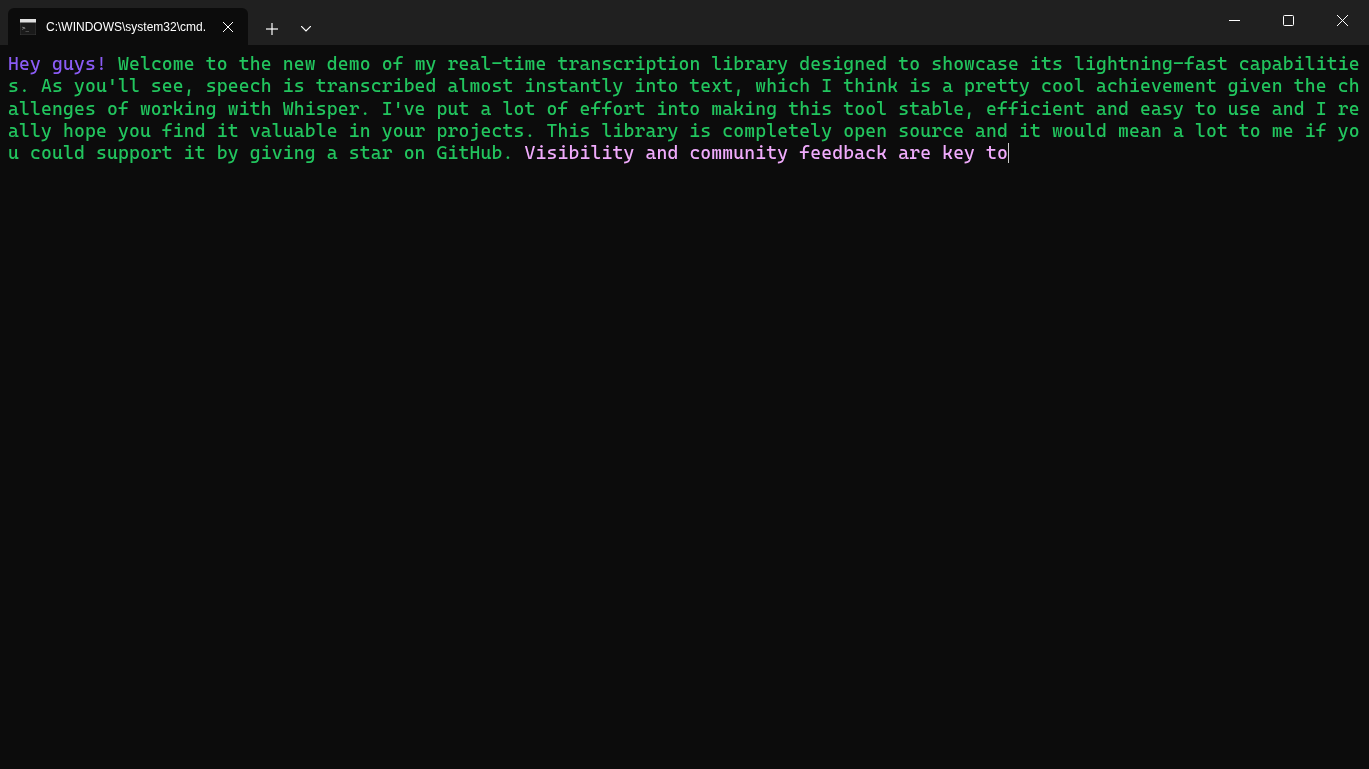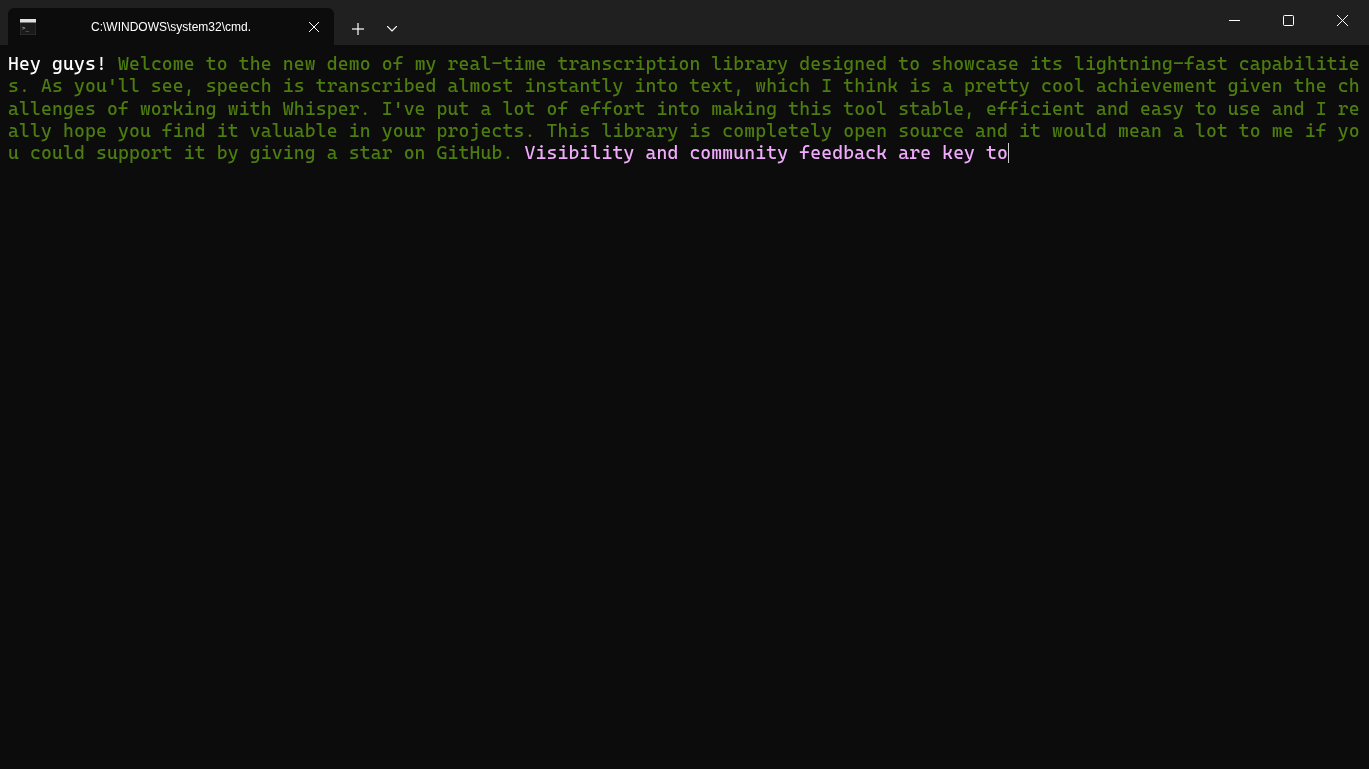--- a/index.html
+++ b/index.html
@@ -30,21 +30,20 @@
     .tab {
       height: 37px;
       margin-top: 8px;
       background: #0c0c0c;
       border-radius: 6px 6px 0 0;
       display: flex;
       align-items: center;
       padding: 0 10px 0 12px;
       min-width: 240px;
       position: relative;
-      gap: 45px;
     }
     .tab-icon {
       width: 16px;
       height: 16px;
       margin-right: 10px;
       display: flex;
       align-items: center;
       justify-content: center;
     }
     .tab-icon svg {
@@ -114,24 +113,24 @@
       padding: 8px 8px;
       font-size: 18.5px;
       line-height: 22.3px;
       letter-spacing: 0.15px;
       font-family: 'Cascadia Mono', 'Consolas', monospace;
       font-weight: 500;
       word-break: break-all;
       white-space: pre-wrap;
     }
     .text-cyan {
-      color: #ffffff;
+      color: #8b5cf6;
     }
     .text-yellow {
-      color: #4d7c0f;
+      color: #22c55e;
     }
     .text-white {
       color: #f0abfc;
     }
     .cursor {
       display: inline-block;
       width: 1px;
       height: 20px;
       background: #cccccc;
       vertical-align: text-bottom;

